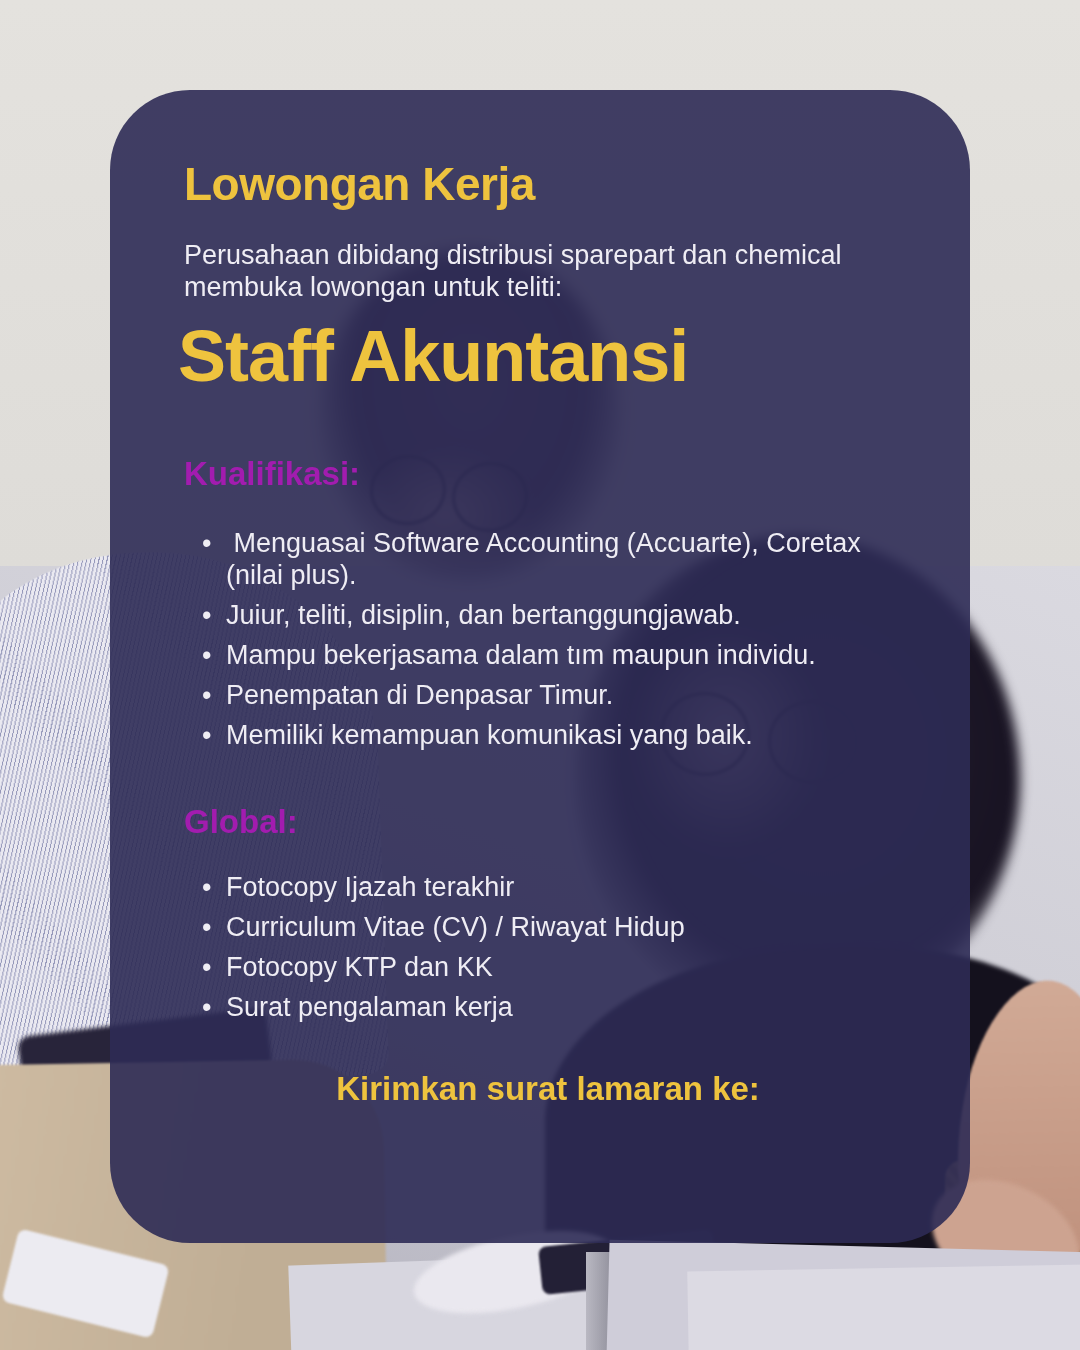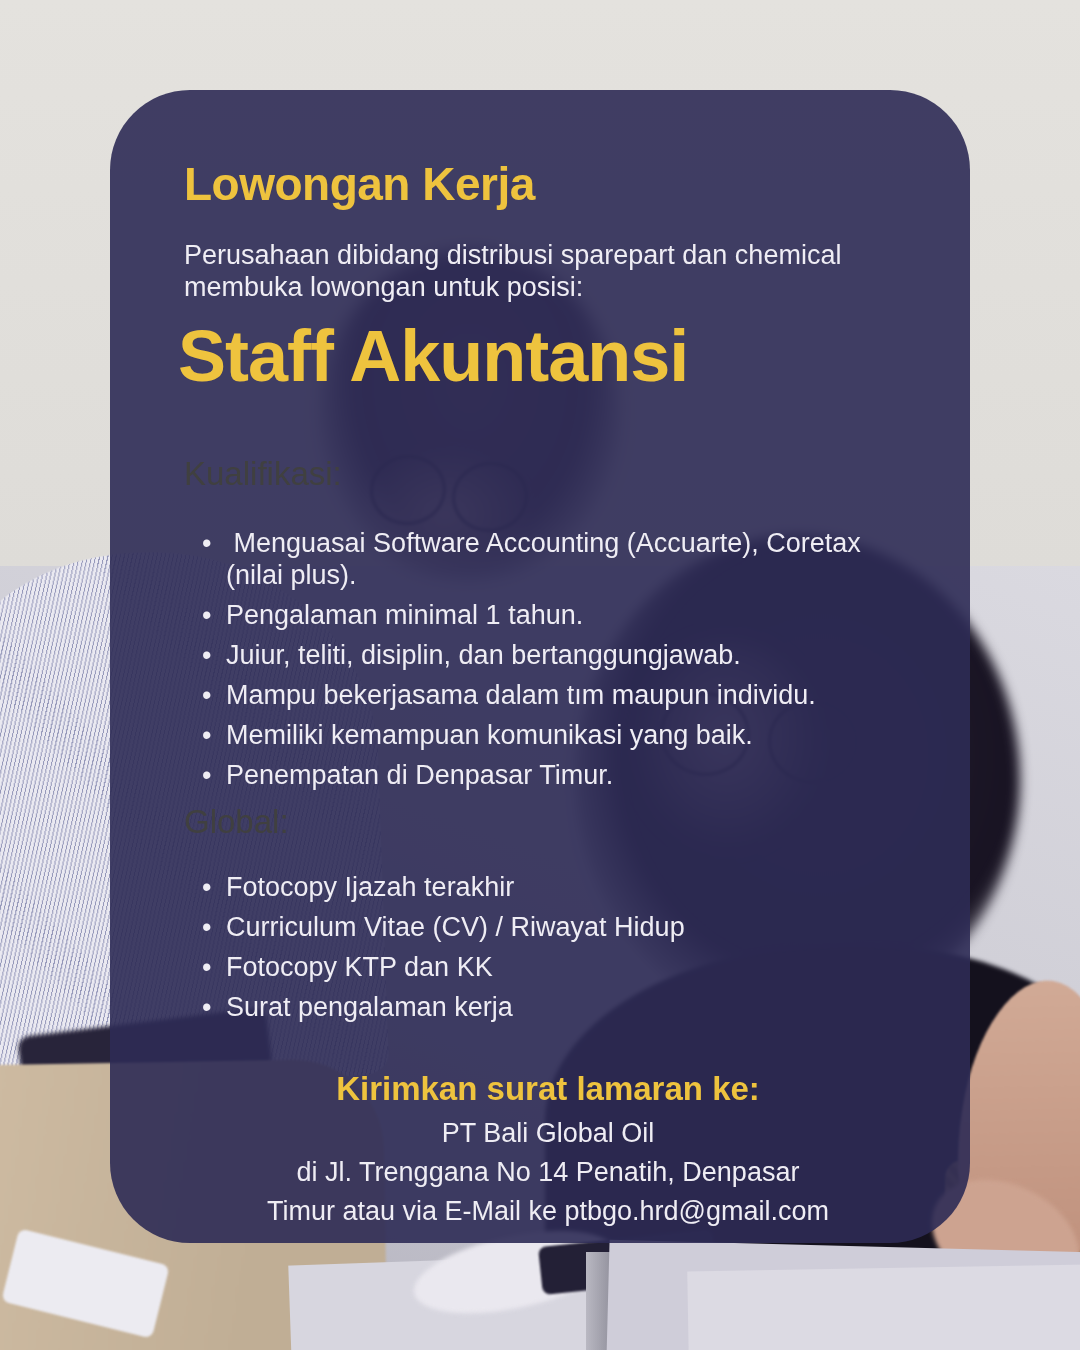--- a/index.html
+++ b/index.html
@@ -68,21 +68,21 @@
   
   .card{position:absolute;left:110px;top:90px;width:860px;height:1153px;
     background:rgba(46,43,85,0.9);border-radius:80px;z-index:2;}
   .card *{position:absolute;margin:8px;}
   .title{left:66px;top:59px;font-size:46px;font-weight:700;letter-spacing:-.5px;
     color:#eec33e;line-height:1.2;}
   .intro{left:66px;top:141px;width:700px;font-size:27px;line-height:32px;
     color:#efedf4;font-weight:400;}
   .position{left:60px;top:219px;font-size:72px;font-weight:700;letter-spacing:-1px;
     color:#eec33e;line-height:1.1;white-space:nowrap;}
-  .sec-heading{font-size:33px;font-weight:400;color:#404040;line-height:43px;}
+  .sec-heading{font-size:33px;font-weight:700;color:#a21caf;line-height:43px;}
   .h-kual{left:66px;top:354px;}
   .h-syarat{left:66px;top:702px;}
   ul.blist{left:100px;width:712px;list-style:none;padding:0;
     font-size:27px;line-height:32px;color:#efedf4;}
   ul.blist li{position:relative;white-space:pre-wrap;}
   ul.blist li::before{content:"\2022";position:absolute;left:-24px;top:0;
     color:#efedf4;}
   .list-kual{top:421px;}
   .list-syarat{top:765px;}
   .contact-heading{left:0;top:969px;width:100%;text-align:center;
@@ -117,41 +117,35 @@
   <div class="cuff"></div>
   <div class="dark-object"></div>
   <div class="binder"></div>
   <div class="sheet-right"></div>
   <div class="sheet-right2"></div>
 </div>
 
 <div class="card">
   <h1 class="title">Lowongan Kerja</h1>
 
-  <p class="intro">Perusahaan dibidang distribusi sparepart dan chemical membuka lowongan untuk posisi:</p>
+  <p class="intro">Perusahaan dibidang distribusi sparepart dan chemical membuka lowongan untuk teliti:</p>
 
   <h2 class="position">Staff Akuntansi</h2>
 
   <h3 class="sec-heading h-kual">Kualifikasi:</h3>
   <ul class="blist list-kual">
     <li> Menguasai Software Accounting (Accuarte), Coretax (nilai plus).</li>
-    <li>Pengalaman minimal 1 tahun.</li>
     <li>Juiur, teliti, disiplin, dan bertanggungjawab.</li>
     <li>Mampu bekerjasama dalam tım maupun individu.</li>
+    <li>Penempatan di Denpasar Timur.</li>
     <li>Memiliki kemampuan komunikasi yang baik.</li>
-    <li>Penempatan di Denpasar Timur.</li>
   </ul>
 
   <h3 class="sec-heading h-syarat">Global:</h3>
   <ul class="blist list-syarat">
     <li>Fotocopy Ijazah terakhir</li>
     <li>Curriculum Vitae (CV) / Riwayat Hidup</li>
     <li>Fotocopy KTP dan KK</li>
     <li>Surat pengalaman kerja</li>
   </ul>
 
   <h3 class="contact-heading">Kirimkan surat lamaran ke:</h3>
-  <div class="contact-lines">
-    <div>PT Bali Global Oil</div>
-    <div>di Jl. Trenggana No 14 Penatih, Denpasar</div>
-    <div>Timur atau via E-Mail ke ptbgo.hrd@gmail.com</div>
-  </div>
 </div>
 
 </body></html>

